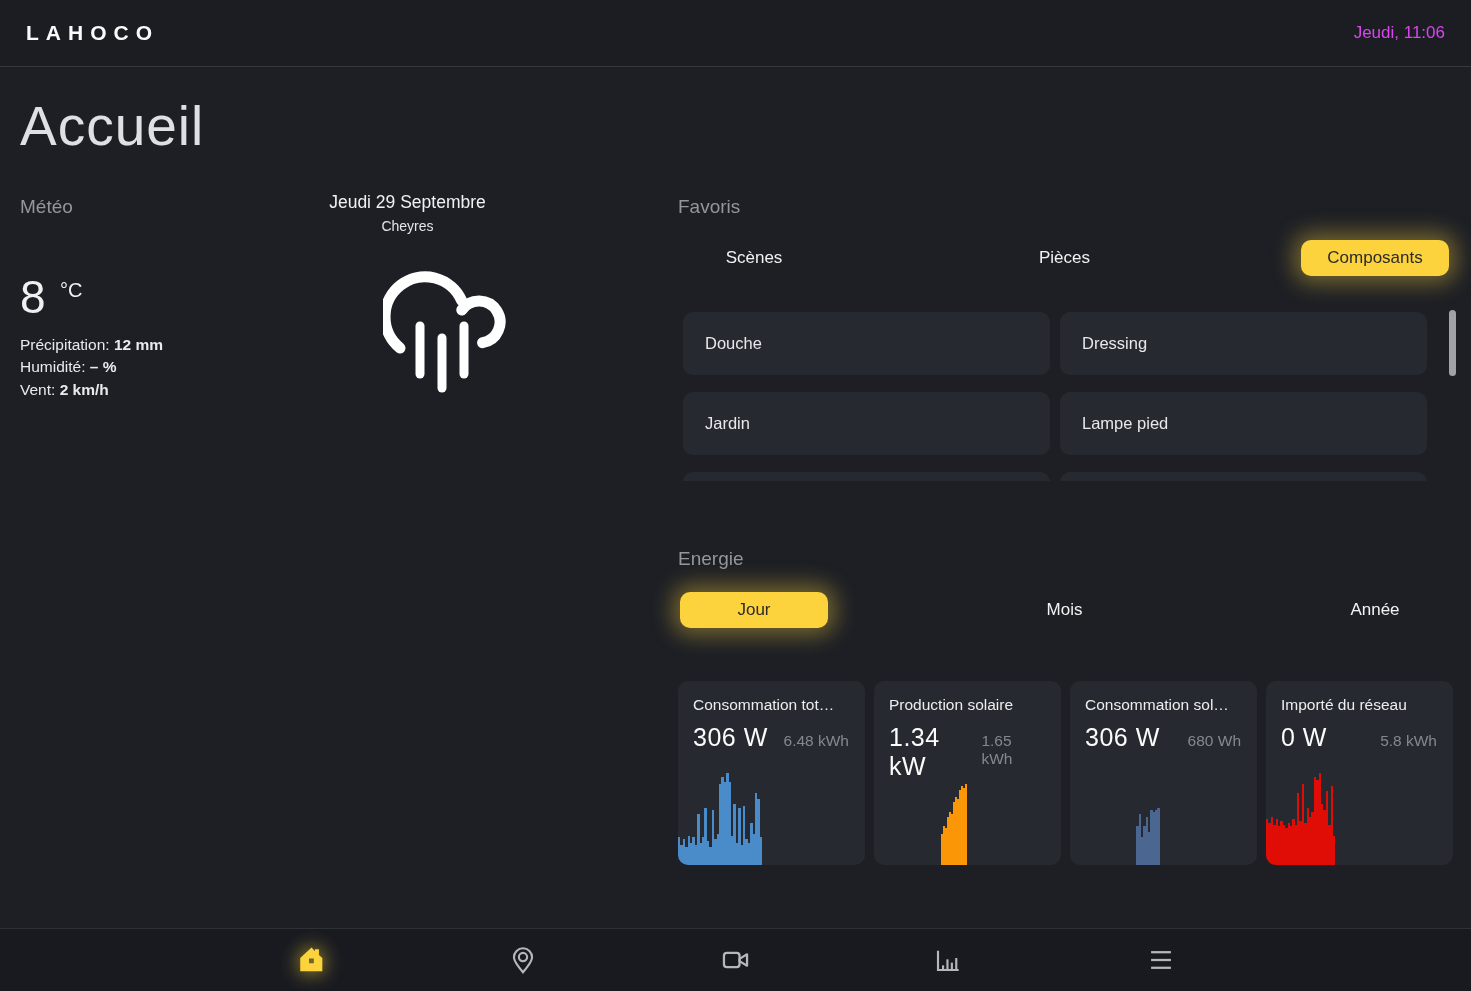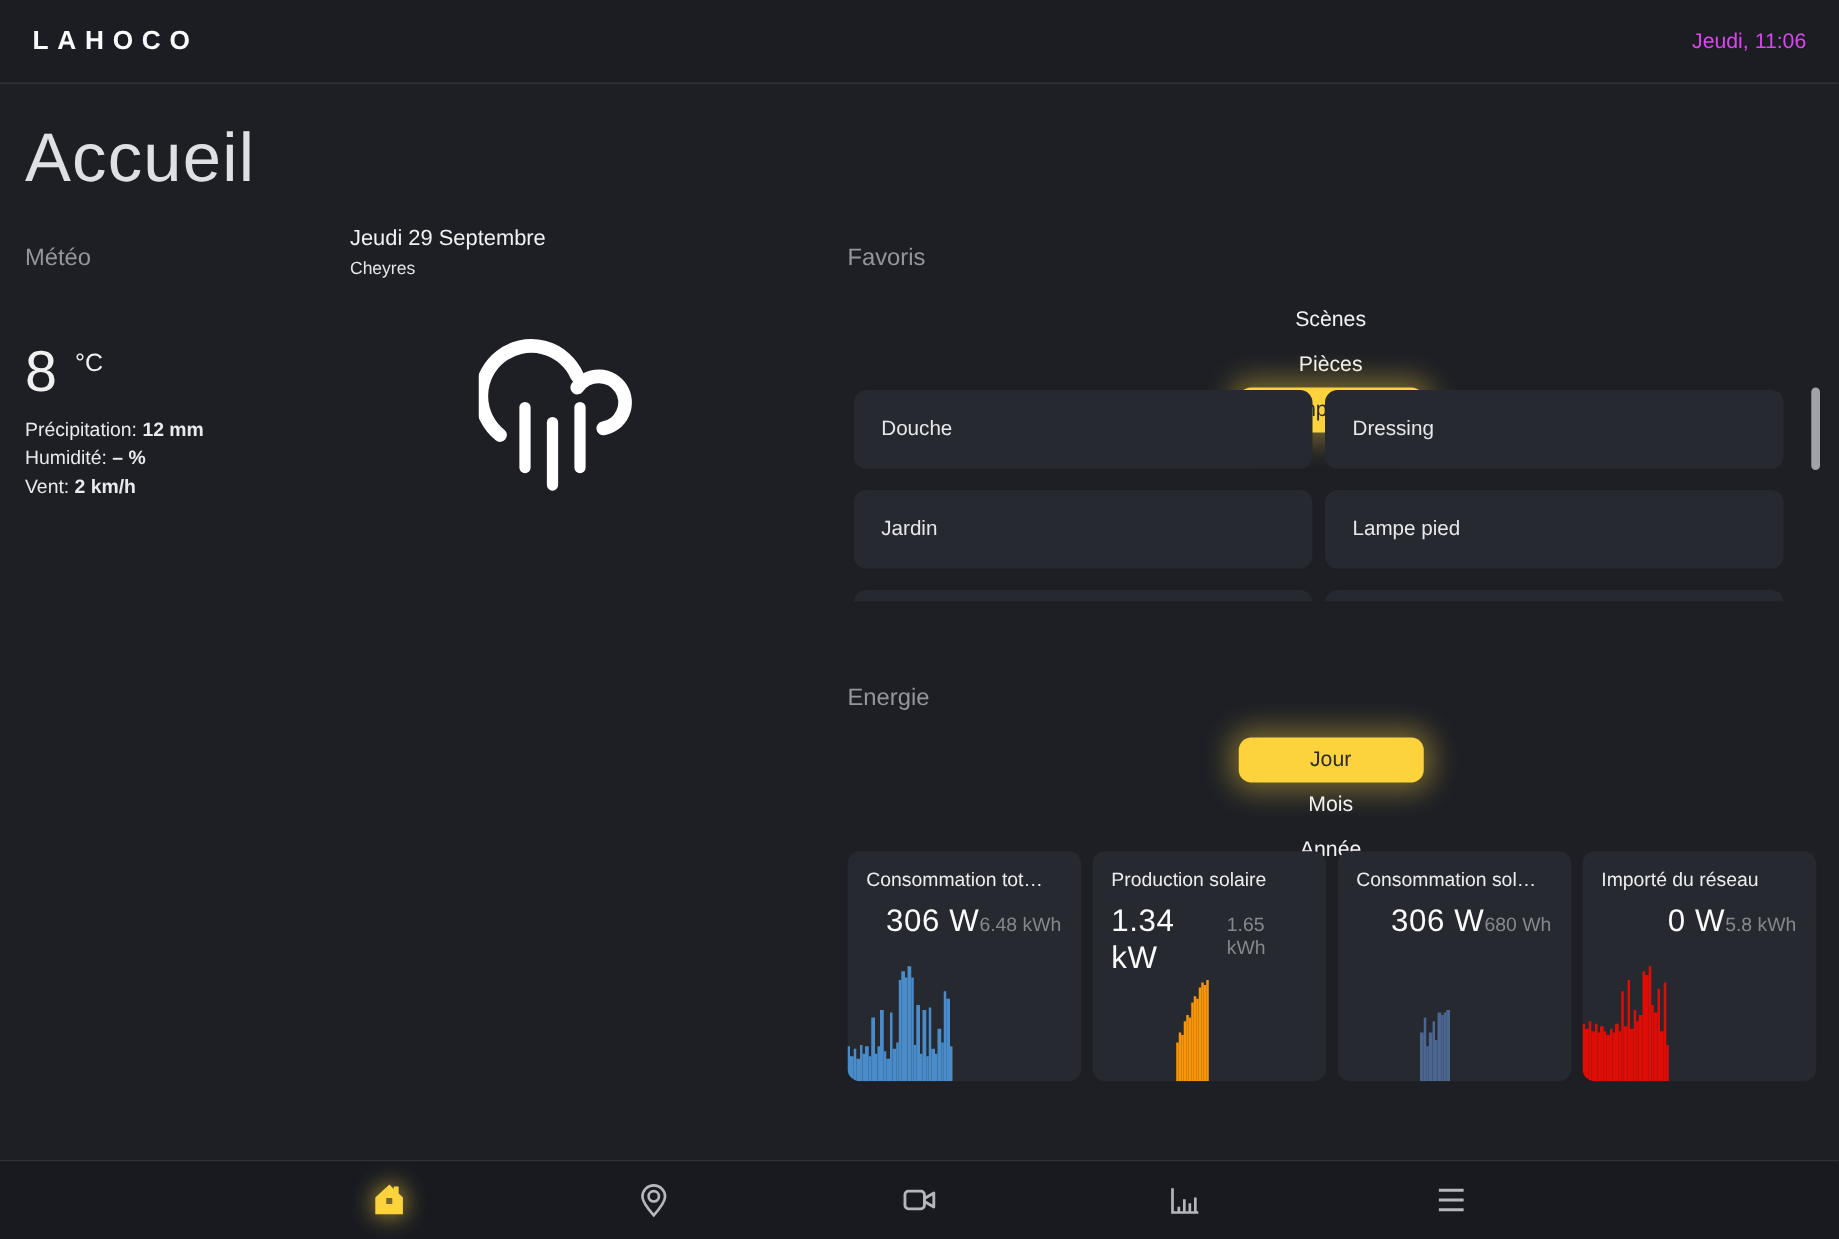--- a/index.html
+++ b/index.html
@@ -26,31 +26,31 @@
 
   .sec-title{font-size:19px;color:#94969b;font-weight:400;}
 
   
   .meteo{position:absolute;left:20px;top:196px;}
   .temp-row{margin-top:52px;color:#f0f0f1;}
   .temp-val{font-size:46px;font-weight:400;}
   .temp-unit{font-size:20px;font-weight:400;position:relative;top:-16px;margin-left:10px;}
   .wx-details{margin-top:10px;font-size:15.5px;line-height:1.45;color:#e9eaec;}
   .wx-details b{font-weight:700;}
-  .date-block{position:absolute;left:280px;top:180px;width:255px;text-align:left;}
+  .date-block{position:absolute;left:280px;top:192px;width:255px;text-align:center;}
   .date-line{font-size:17.5px;font-weight:500;color:#f1f1f2;}
   .city-line{font-size:14px;margin-top:5px;color:#e4e5e7;}
   .cloud-icon{position:absolute;left:383px;top:264px;}
 
   
   .favoris{position:absolute;left:678px;top:196px;width:790px;}
   .energie{position:absolute;left:678px;top:548px;width:790px;}
 
   .tabs{position:absolute;top:42px;left:0;width:773px;
-        display:flex;justify-content:space-between;align-items:center;height:40px;flex-direction:column;}
+        display:flex;justify-content:space-between;align-items:center;height:40px;}
   .tab-cell{width:152px;display:flex;justify-content:center;}
   .tab{font-size:17px;font-weight:500;color:#f2f2f3;cursor:pointer;padding:8px 0;text-align:center;}
   .tab.pill{
     width:148px;background:#fcd33c;color:#2b2b2b;border-radius:10px;
     box-shadow:0 0 22px 7px rgba(252,211,60,.40);
   }
 
   
   .fav-grid{
     position:absolute;top:116px;left:5px;width:744px;height:169px;
@@ -66,21 +66,21 @@
     background:#9fa2a7;border-radius:4px;
   }
 
   
   .e-cards{position:absolute;top:133px;left:0;display:flex;gap:9px;}
   .e-card{
     width:187px;height:184px;background:#26292f;border-radius:10px;
     position:relative;box-sizing:border-box;padding:15px 0 0 15px;overflow:hidden;
   }
   .e-title{font-size:15.5px;font-weight:500;color:#eceded;white-space:nowrap;overflow:hidden;padding-right:10px;}
-  .e-vals{display:flex;align-items:baseline;justify-content:flex-end;margin-top:9px;padding-right:16px;}
+  .e-vals{display:flex;align-items:baseline;justify-content:space-between;margin-top:9px;padding-right:16px;}
   .e-power{font-size:25px;font-weight:500;color:#fbfbfb;letter-spacing:.5px;}
   .e-energy{font-size:15.5px;color:#85888d;}
   .spark{position:absolute;bottom:0;height:92px;display:flex;align-items:flex-end;}
   .spark div{flex:1 0 0;}
 
   
   .navbar{
     position:absolute;bottom:0;left:0;width:100%;height:62px;
     background:#181a20;border-top:1px solid #2e3136;
     display:flex;align-items:center;

